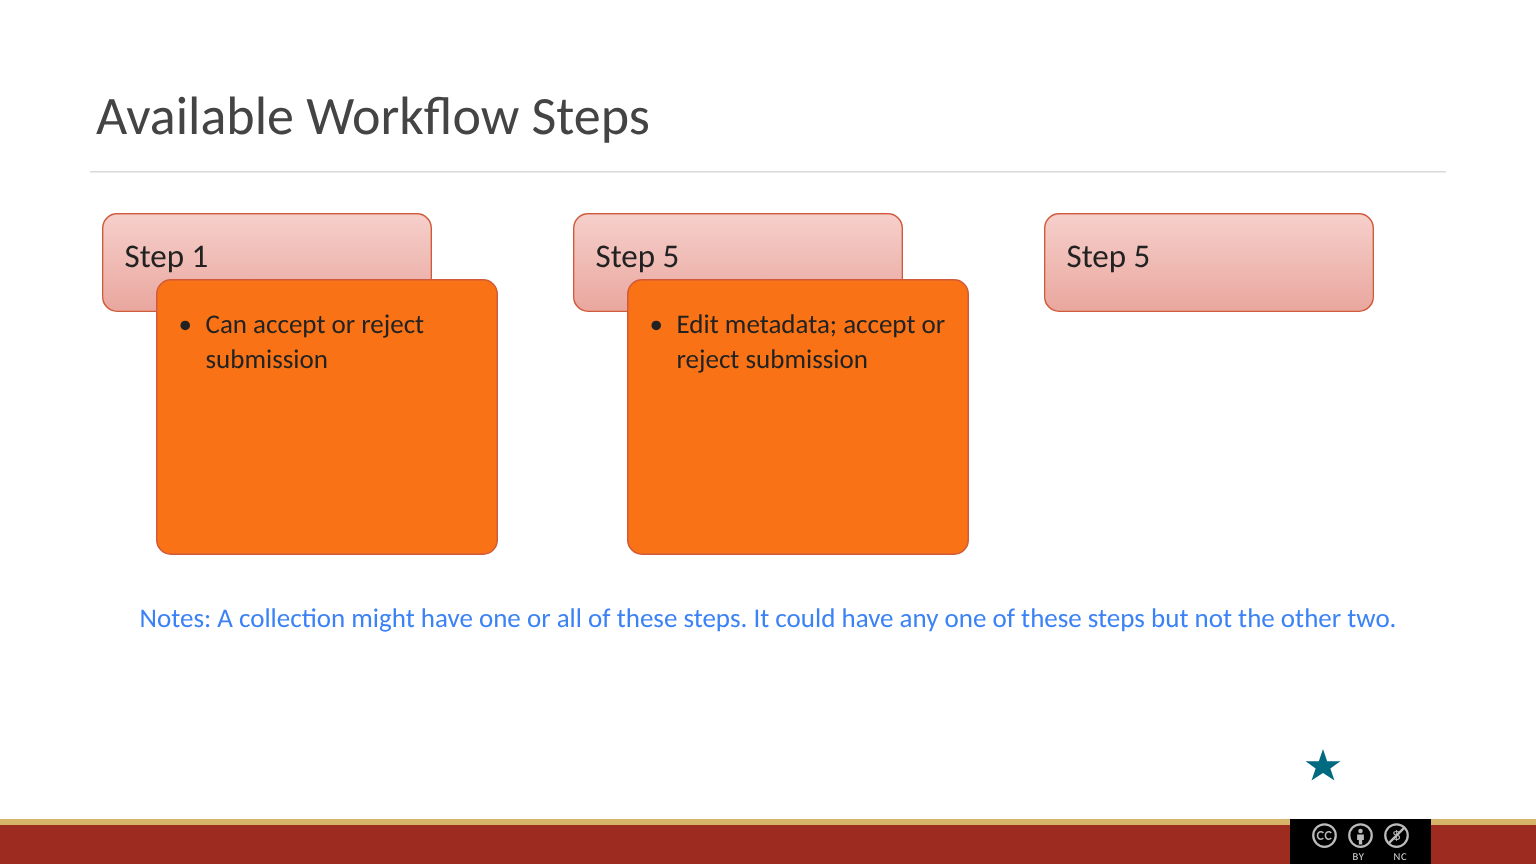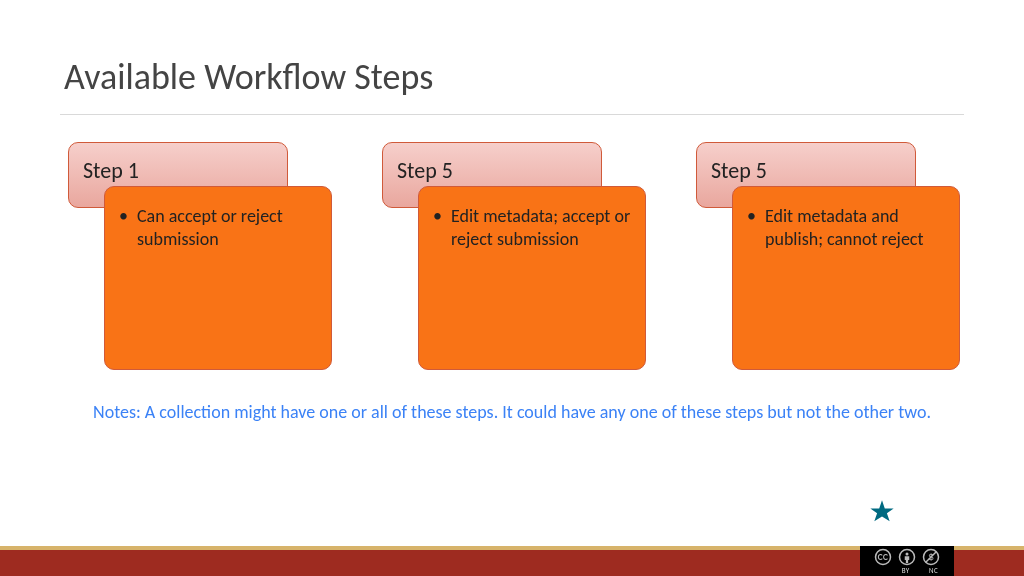--- a/index.html
+++ b/index.html
@@ -52,25 +52,20 @@
     <div class="card-group">
       <div class="step-header">Step 5</div>
       <div class="step-body">
         <ul>
             <li>Edit metadata; accept or reject submission</li>
           </ul>
       </div>
     </div>
     <div class="card-group">
       <div class="step-header">Step 5</div>
-      <div class="step-body">
-        <ul>
-            <li>Edit metadata and publish; cannot reject</li>
-          </ul>
-      </div>
     </div>
   </div>
 
   <div class="notes">Notes: A collection might have one or all of these steps. It could have any one of these steps but not the other two.</div>
 
   <div class="logo">
     <span>
       <svg width="28" height="28" viewBox="0 0 24 24">
           <path fill="#006a81" d="M12 2l2.39 6.95H22l-5.8 4.21L18.58 20 12 15.77 5.42 20l2.38-6.84L2 8.95h7.61z"></path>
         </svg>

